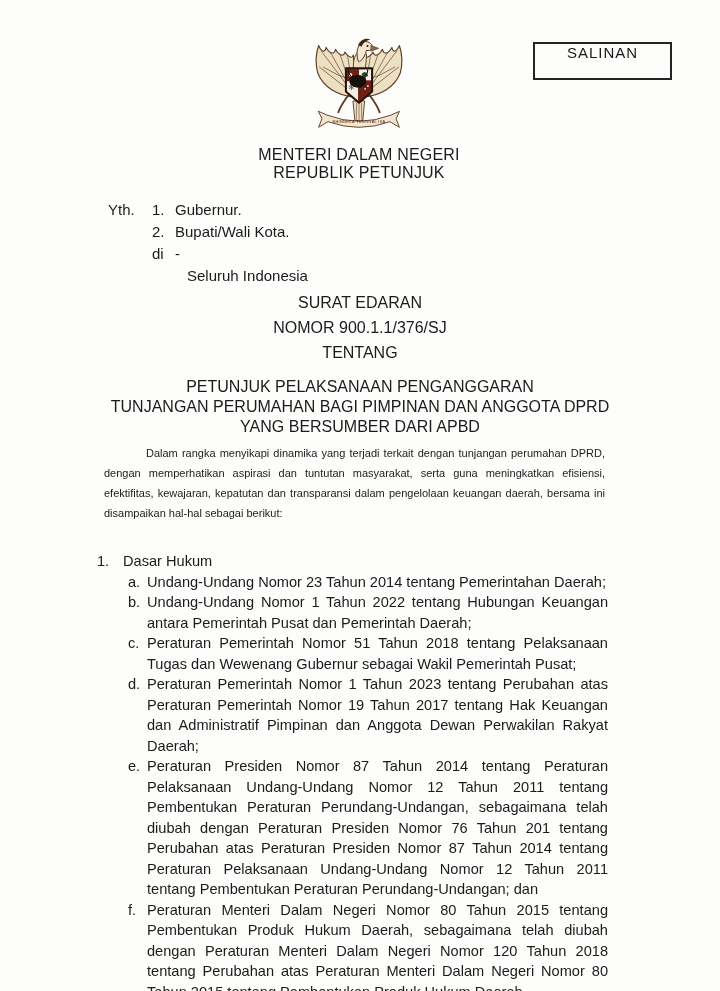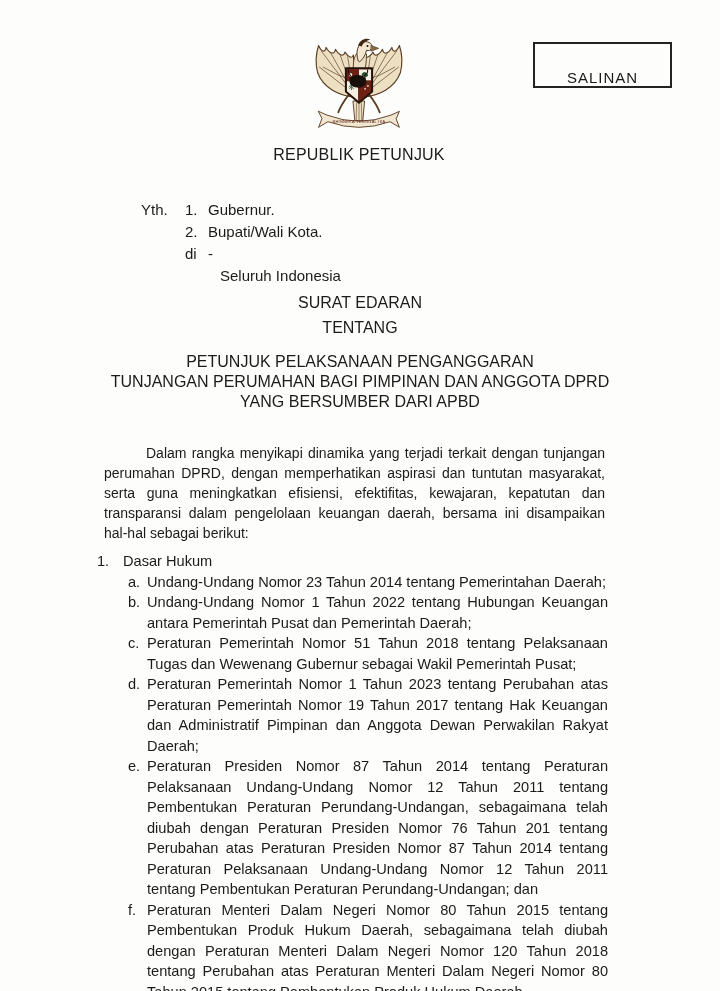--- a/index.html
+++ b/index.html
@@ -9,52 +9,52 @@
     background:#fdfdfc;
     font-family:"Liberation Sans","DejaVu Sans",sans-serif;
     color:#1b1b1b;
     position:relative;
     overflow:hidden;
   }
   .page { position:absolute; inset:0; }
 
   
   .stamp {
-    position:absolute; left:533px; top:42px; width:139px; height:46px;
+    position:absolute; left:533px; top:42px; width:139px; height:38px;
     border:2px solid #232323;
-    display:flex; align-items:flex-end; justify-content:center;
+    display:flex; align-items:flex-start; justify-content:center;
     font-size:15px; letter-spacing:1px; color:#1a1a1a;
   }
 
   
   .emblem { position:absolute; left:312px; top:36px; width:94px; height:99px; }
 
   
   .letterhead-text {
     position:absolute; left:104px; top:146px; width:510px;
     text-align:center; font-size:16px; line-height:17.5px; letter-spacing:0.2px;
   }
 
   
-  .recipients { position:absolute; left:108px; top:199px; font-size:15px; line-height:22px;margin-left:33px; }
+  .recipients { position:absolute; left:108px; top:199px; font-size:15px; line-height:22px; }
   .recip-flex { display:flex; }
   .yth { width:44px; flex:none; }
   .r-row { display:flex; }
   .r-num { width:23px; flex:none; }
   .r-loc { padding-left:35px; }
 
   
   .title-block { position:absolute; left:104px; top:290px; width:512px; text-align:center; font-size:16px; }
   .title-line { line-height:25px; }
   .subject { margin-top:12px; line-height:20px; }
 
   
   .opening {
     position:absolute; left:104px; top:443px; width:501px;
-    font-size:14px; line-height:20px; text-align:justify; text-indent:42px;
+    font-size:11px; line-height:20px; text-align:justify; text-indent:42px;
   }
 
   
   .sections { position:absolute; left:97px; top:551px; width:511px; font-size:14.6px; line-height:20.5px; }
   .section-row { display:flex; }
   .sec-num { width:26px; flex:none; }
   .sec-body { flex:1; }
   .item { display:flex; }
   .item-letter { flex:none; width:19px; margin-left:5px; }
   .item-text { flex:1; text-align:justify; }
@@ -101,20 +101,21 @@
       <circle cx="59.5" cy="52" r="0.9" fill="#f4efe3"></circle>
       <path d="M42,42 C39,44 39,50 43,52 C47,54.5 53,54.5 56,51.5 C59,48.5 58,43.5 54,41.5 C50,39.5 45,40 42,42 Z" fill="#17100a"></path>
       <path d="M41,41 Q38,38 39,35 M56,41 Q60,38 59,35" stroke="#17100a" stroke-width="1.2" fill="none"></path>
 
       <path d="M7,79 L16,83 Q50,96 84,83 L93,79 L89.5,87 L93,96 L83,90 Q50,102 17,90 L7,96 L10.5,87 Z" fill="#f1e7d0" stroke="#5a3c22" stroke-width="1"></path>
       <text x="50" y="91" font-size="4.2" text-anchor="middle" fill="#5c1a14" letter-spacing="0.3" font-family="Liberation Sans, sans-serif">BHINNEKA TUNGGAL IKA</text>
     </g>
   </svg>
 
   <div class="letterhead-text">
+    <div>MENTERI DALAM NEGERI</div>
     <div>REPUBLIK PETUNJUK</div>
   </div>
 
   <div class="recipients">
     <div class="recip-flex">
       <span class="yth">Yth.</span>
       <div>
         <div class="r-row">
           <span class="r-num">1.</span>
           <span>Gubernur.</span>
@@ -127,20 +128,21 @@
           <span class="r-num">di</span>
           <span>-</span>
         </div>
         <div class="r-loc">Seluruh Indonesia</div>
       </div>
     </div>
   </div>
 
   <div class="title-block">
     <div class="title-line">SURAT EDARAN</div>
+    <div class="title-line">NOMOR 900.1.1/376/SJ</div>
     <div class="title-line">TENTANG</div>
     <div class="subject">
       <div>PETUNJUK PELAKSANAAN PENGANGGARAN</div>
       <div>TUNJANGAN PERUMAHAN BAGI PIMPINAN DAN ANGGOTA DPRD</div>
       <div>YANG BERSUMBER DARI APBD</div>
     </div>
   </div>
 
   <p class="opening">Dalam rangka menyikapi dinamika yang terjadi terkait dengan tunjangan perumahan DPRD, dengan memperhatikan aspirasi dan tuntutan masyarakat, serta guna meningkatkan efisiensi, efektifitas, kewajaran, kepatutan dan transparansi dalam pengelolaan keuangan daerah, bersama ini disampaikan hal-hal sebagai berikut:</p>
 

